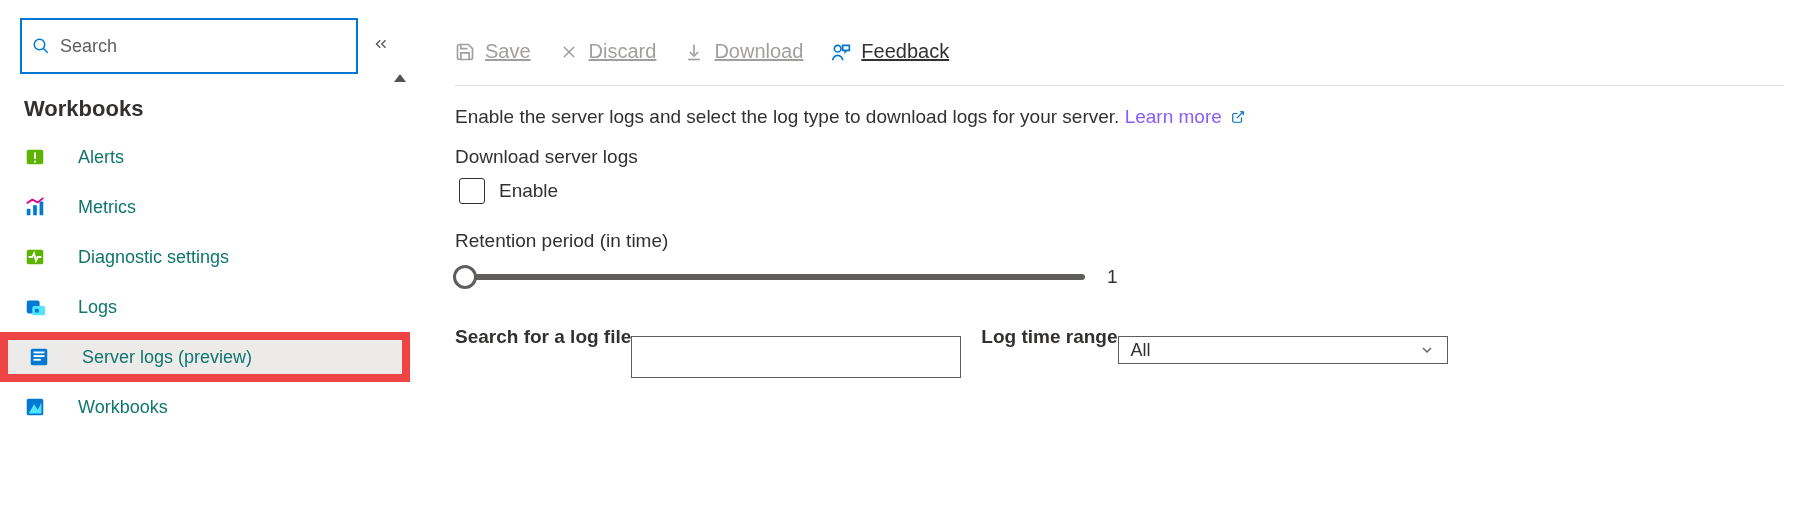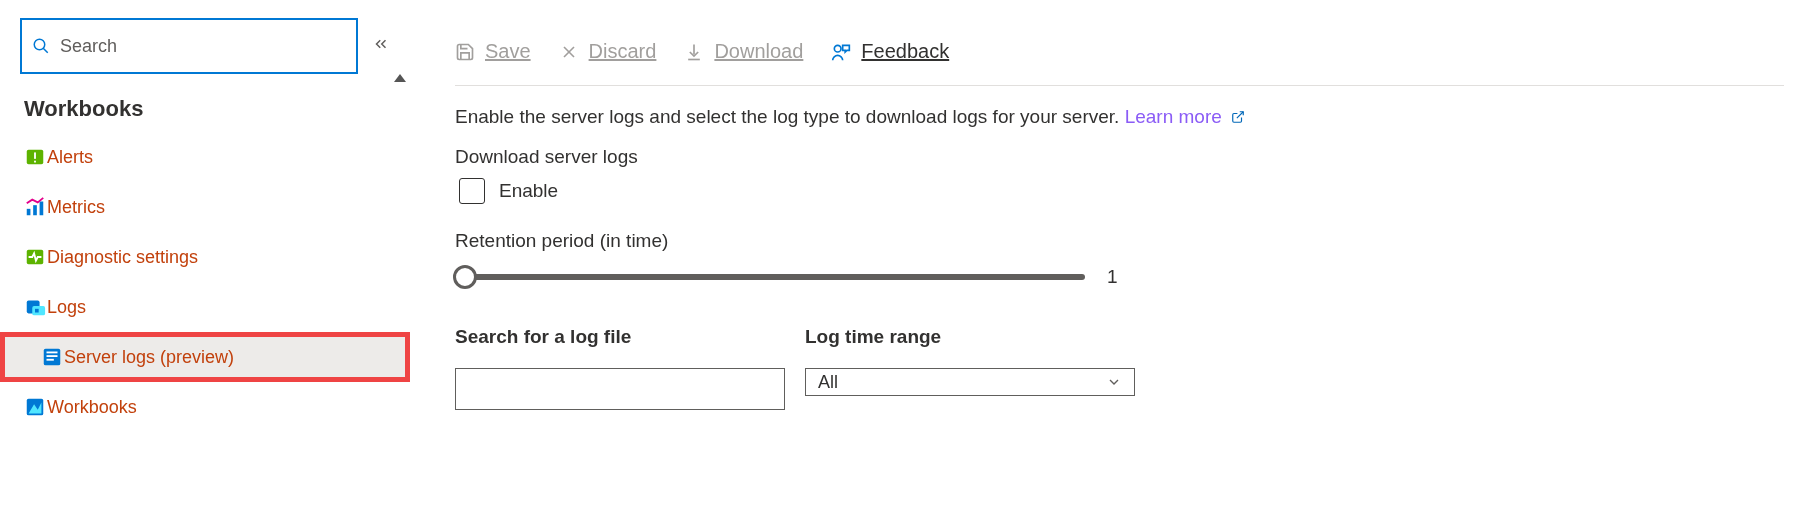--- a/index.html
+++ b/index.html
@@ -70,27 +70,27 @@
     color: #323130;
   }
 
   .nav-item {
     display: flex;
     align-items: center;
     height: 50px;
     padding: 0 24px;
     cursor: pointer;
     font-size: 18px;
-    color: #c2410c;
-    gap: 1px;
+    color: #0f766e;
+    gap: 32px;
   }
   .nav-item.selected {
     background: #edebe9;
-    border: 5px solid #ef4444;
-    padding: 0 36px;
+    border: 8px solid #ef4444;
+    padding: 0 20px;
     text-align: right;
   }
   .nav-icon { width: 22px; height: 22px; flex-shrink: 0; display:flex; align-items:center; justify-content:center; }
 
   
   .main {
     position: absolute;
     left: 455px;
     top: 40px;
     right: 20px;
@@ -175,21 +175,21 @@
     border: 3px solid #605e5c;
     background: #fff;
     cursor: pointer;
   }
   .slider-value { font-size: 19px; }
 
   .form-row {
     display: flex;
     gap: 20px;
   }
-  .form-col { display:flex; flex-direction:column; }
+  .form-col { display:flex; }
   .text-input {
     width: 330px;
     height: 42px;
     border: 1px solid #605e5c;
     padding: 0 10px;
     font-size: 16px;
     margin-top: 10px;
   }
   .select-box {
     width: 330px;

